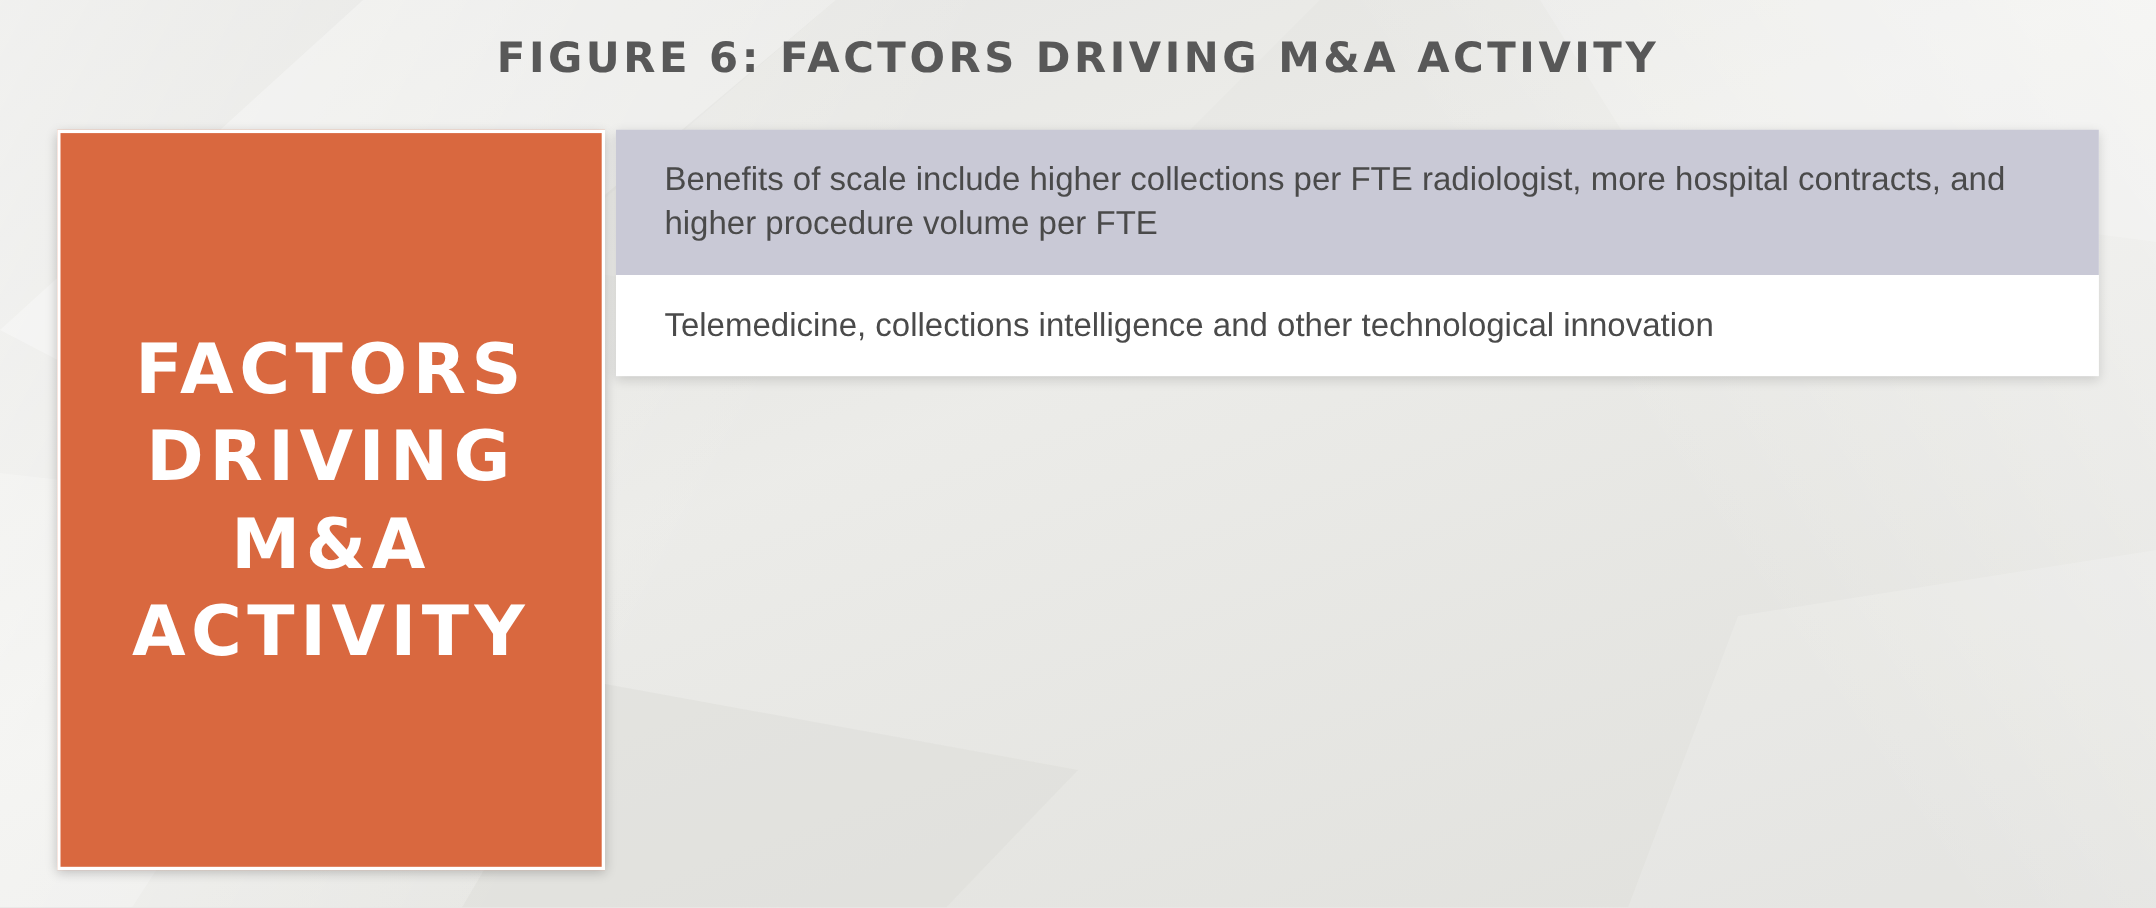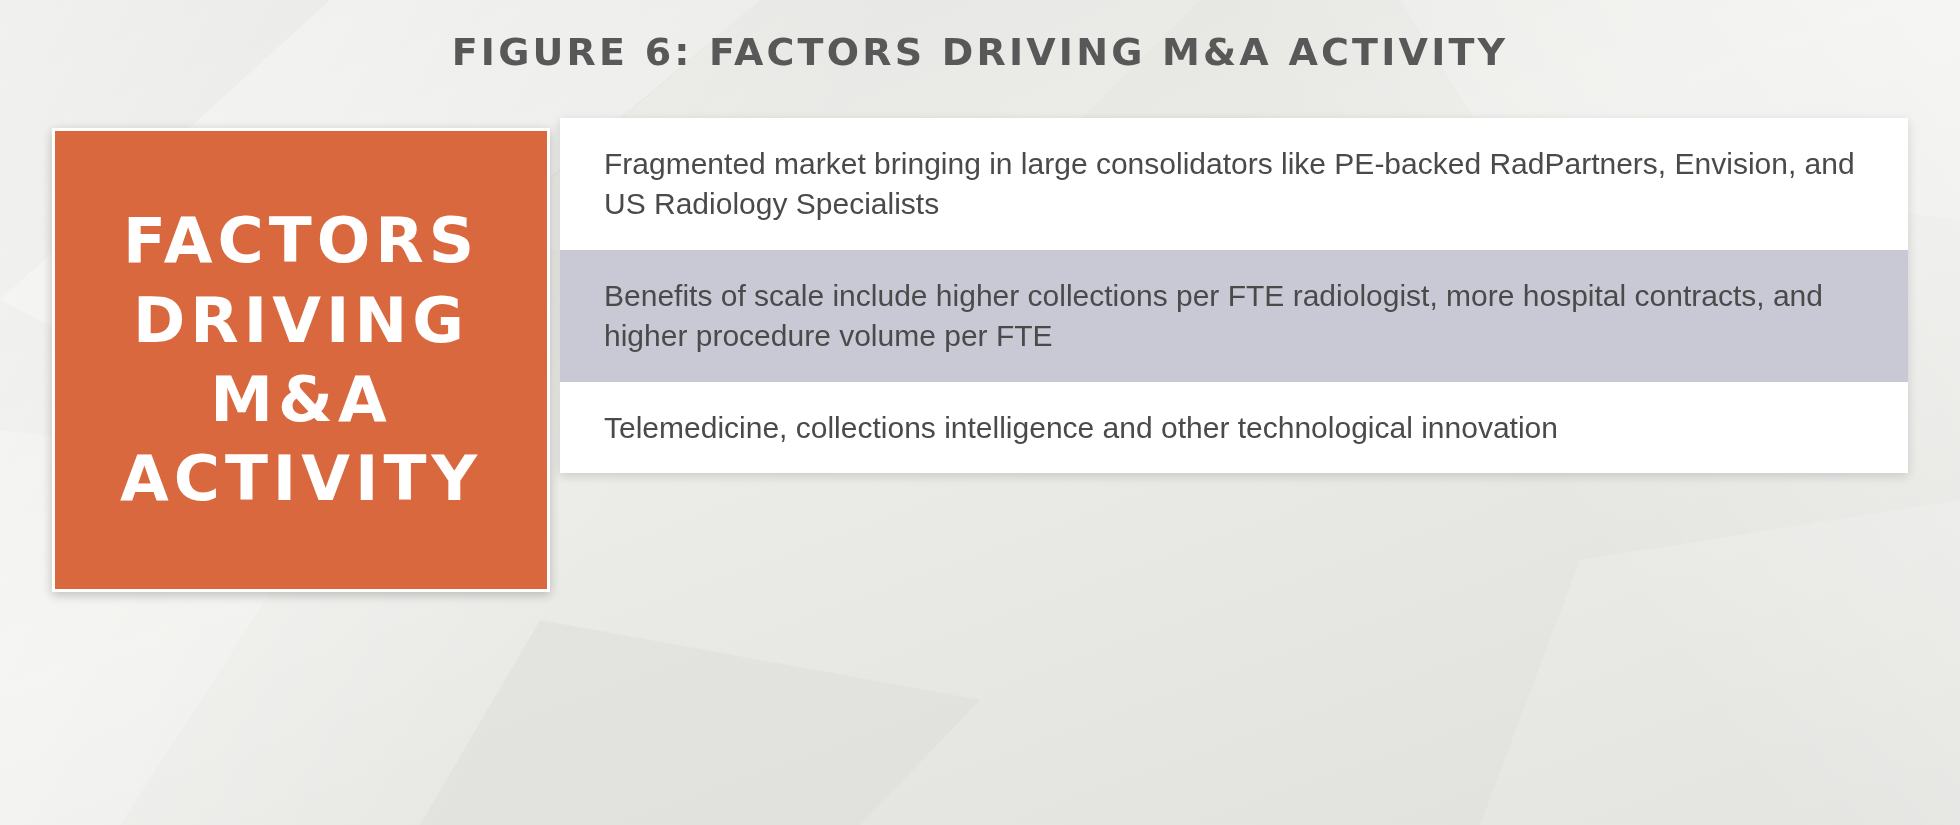--- a/index.html
+++ b/index.html
@@ -44,23 +44,23 @@
     letter-spacing: 3.2px;
     color: #585858;
     font-family: "DejaVu Sans", sans-serif;
     white-space: nowrap;
   }
 
   
   #label-panel {
     position: absolute;
     left: 52px;
-    top: 128px;
+    top: 118px;
     width: 498px;
-    height: 464px;
+    height: 673px;
     background: #d9683f;
     border: 3px solid #ffffff;
     box-sizing: border-box;
     box-shadow: 0 3px 10px rgba(0,0,0,0.22);
     display: flex;
     align-items: center;
     justify-content: center;
   }
   #label-panel-text {
     color: #ffffff;
@@ -110,18 +110,17 @@
   <div id="figure-title">FIGURE 6: FACTORS DRIVING M&amp;A ACTIVITY</div>
 
   <div id="label-panel">
     <div id="label-panel-text">FACTORS
 DRIVING
 M&amp;A
 ACTIVITY</div>
   </div>
 
   <div id="factors-list">
-    <div class="factor-row odd">Fragmented market bringing in large consolidators like PE-backed RadPartners, Envision, and US Radiology Specialists</div>
     <div class="factor-row even">Benefits of scale include higher collections per FTE radiologist, more hospital contracts, and higher procedure volume per FTE</div>
     <div class="factor-row odd">Telemedicine, collections intelligence and other technological innovation</div>
   </div>
 
 </div>
 
 </body></html>

